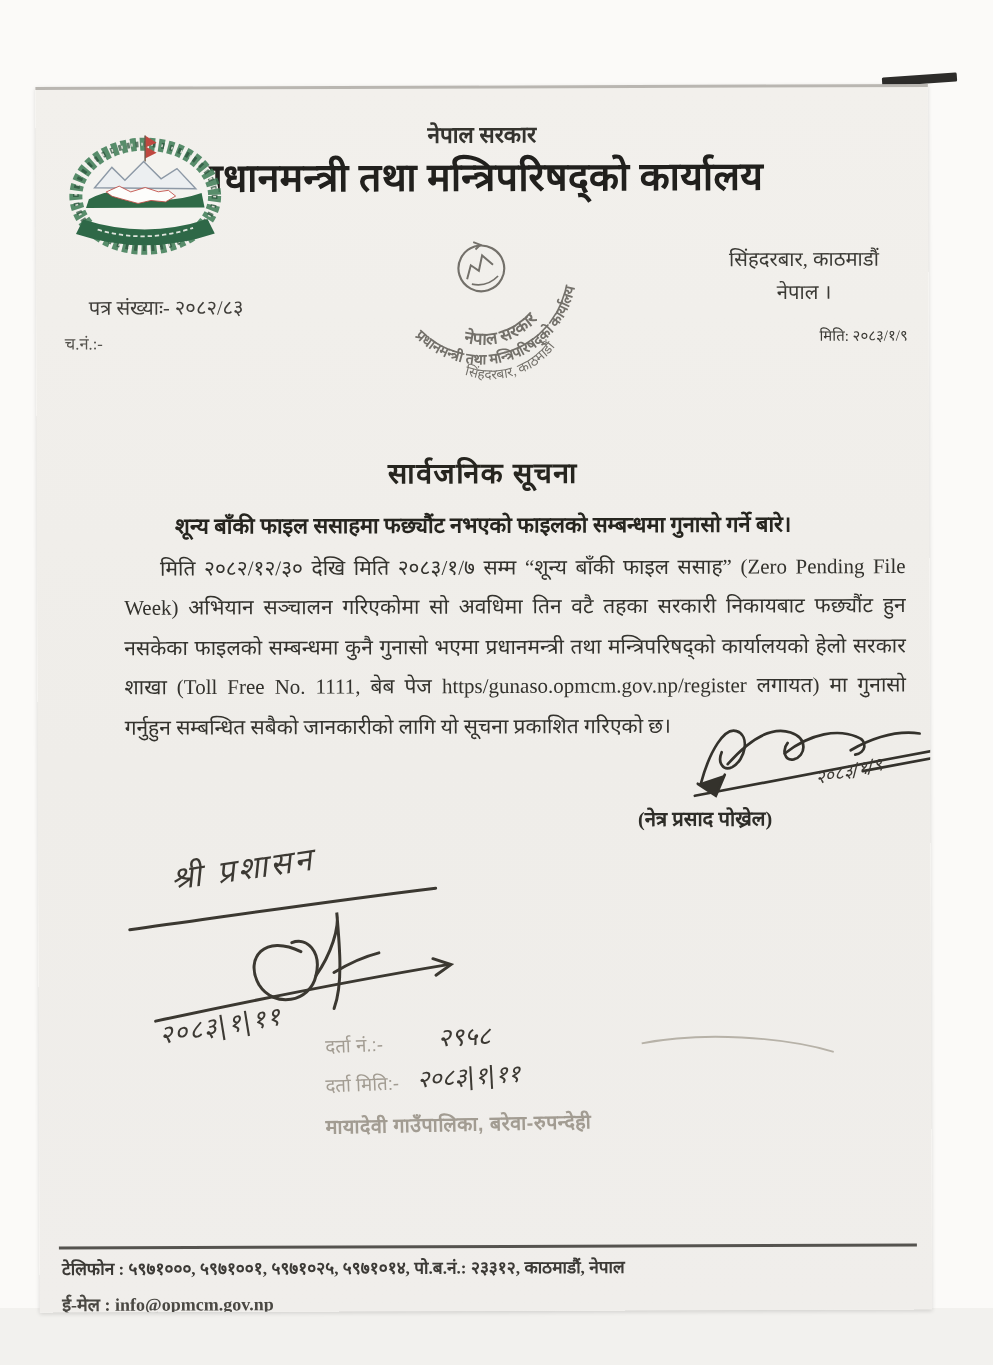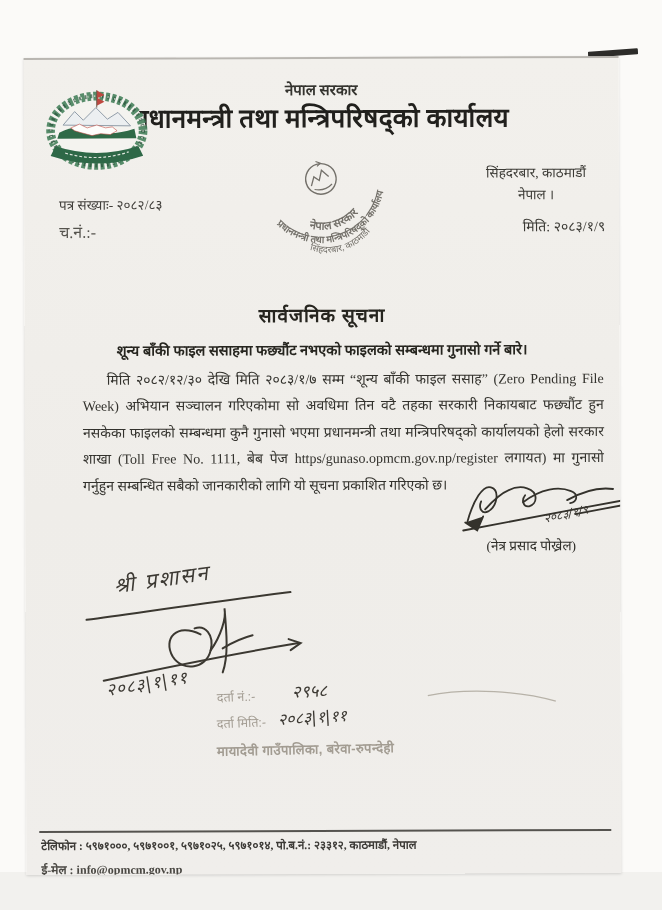--- a/index.html
+++ b/index.html
@@ -17,37 +17,37 @@
     border-top:2px solid #b9b6b1;
     box-shadow:0 1px 3px rgba(0,0,0,.14);
     transform:rotate(-0.2deg);
     overflow:hidden;
   }
   .abs{position:absolute;}
   .center{left:0;width:100%;text-align:center;}
   .gov-line{top:20px;font-size:15px;font-weight:600;color:#35342f;}
   .office-name{top:40px;font-size:26px;font-weight:700;color:#21201d;letter-spacing:.3px;}
   .letter-no{left:35px;top:136px;font-size:13.5px;color:#403e3a;}
-  .chalani{left:35px;top:161px;font-size:16px;color:#56544e;}
+  .chalani{left:19px;top:161px;font-size:11px;color:#56544e;}
   .addr{right:8px;top:104px;width:150px;text-align:center;font-size:13.5px;line-height:22px;color:#3b3a35;}
-  .miti{right:14px;top:158px;font-size:14px;color:#3b3a35;}
+  .miti{right:14px;top:158px;font-size:10px;color:#3b3a35;}
   .emblem{left:20px;top:26px;width:106px;height:90px;}
   .stamp{left:228px;top:92px;width:158px;height:122px;transform:rotate(-17deg);opacity:.82;}
   .stamp text{fill:#58554e;}
   .notice-title{top:243px;font-size:19px;font-weight:600;letter-spacing:1px;color:#26251f;}
   .notice-subject{top:280px;font-size:14.5px;font-weight:700;color:#26251f;}
   .notice-body{
     left:58px;top:308px;width:521px;
     font-size:14px;line-height:26.4px;text-align:justify;text-indent:24px;
     color:#33322d;
   }
   .sig-svg{left:432px;top:420px;width:182px;height:60px;}
   .pen{color:#3c3933;font-family:"DejaVu Sans",sans-serif;font-style:italic;}
   .sig-date{left:518px;top:447px;font-size:12px;transform:rotate(-12deg);}
-  .sig-name{left:400px;top:478px;width:212px;text-align:center;font-size:13.5px;font-weight:400;color:#2e2d28;}
+  .sig-name{left:400px;top:478px;width:212px;font-size:13.5px;font-weight:700;color:#2e2d28;}
   .sig-desig{left:400px;top:503px;width:212px;text-align:center;font-size:13.5px;color:#2e2d28;}
   .hand-note{left:88px;top:505px;font-size:21px;transform:rotate(-8deg);letter-spacing:2px;}
   .left-strokes{left:55px;top:493px;width:270px;height:215px;}
   .hand-date{left:80px;top:612px;font-size:17px;transform:rotate(-9deg);letter-spacing:1px;}
   .faint{color:#a29c92;font-family:"Liberation Sans","DejaVu Sans",sans-serif;}
   .reg-no-label{left:191px;top:629px;font-size:12.5px;transform:rotate(-2deg);}
   .reg-no-value{left:266px;top:620px;font-size:17px;transform:rotate(-2deg);}
   .reg-curve{left:398px;top:625px;width:140px;height:26px;}
   .reg-date-label{left:191px;top:655px;font-size:12.5px;transform:rotate(-2deg);}
   .reg-date-value{left:252px;top:647px;font-size:16px;transform:rotate(-3deg);}

